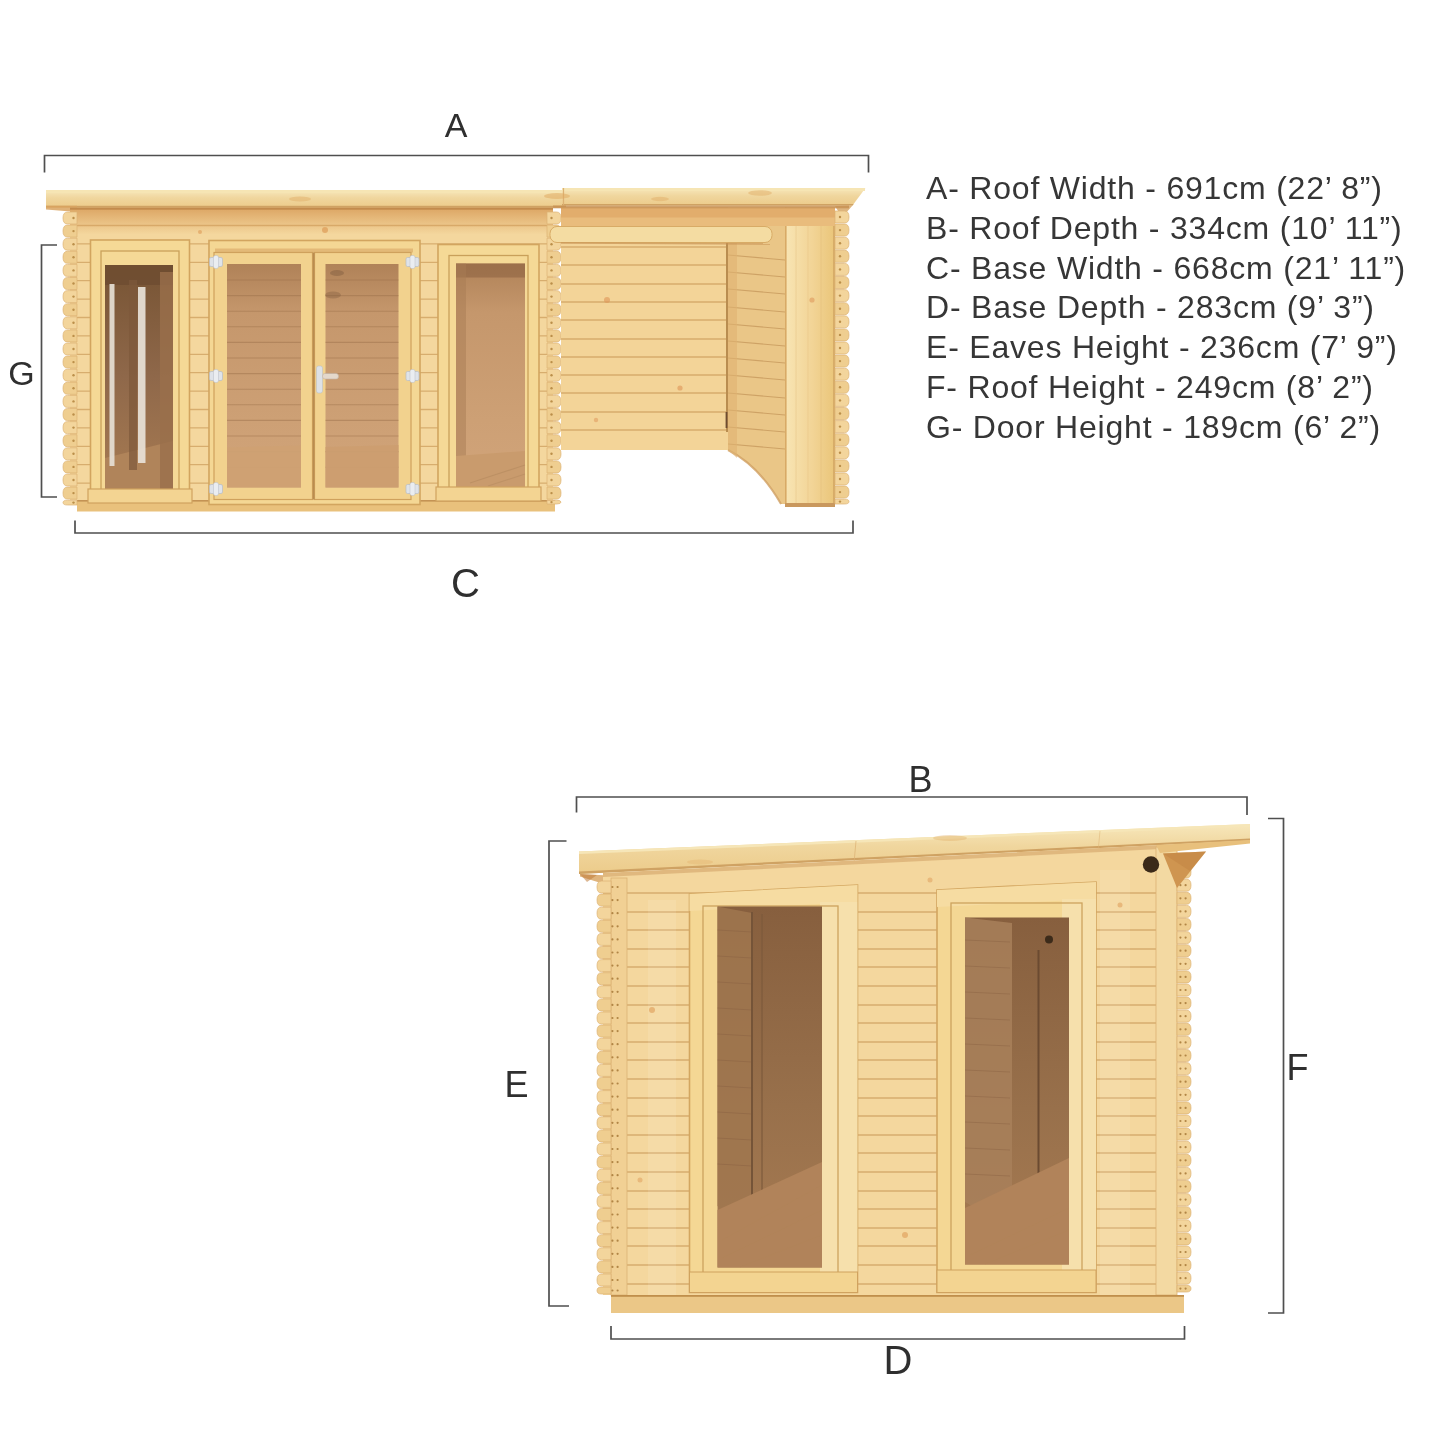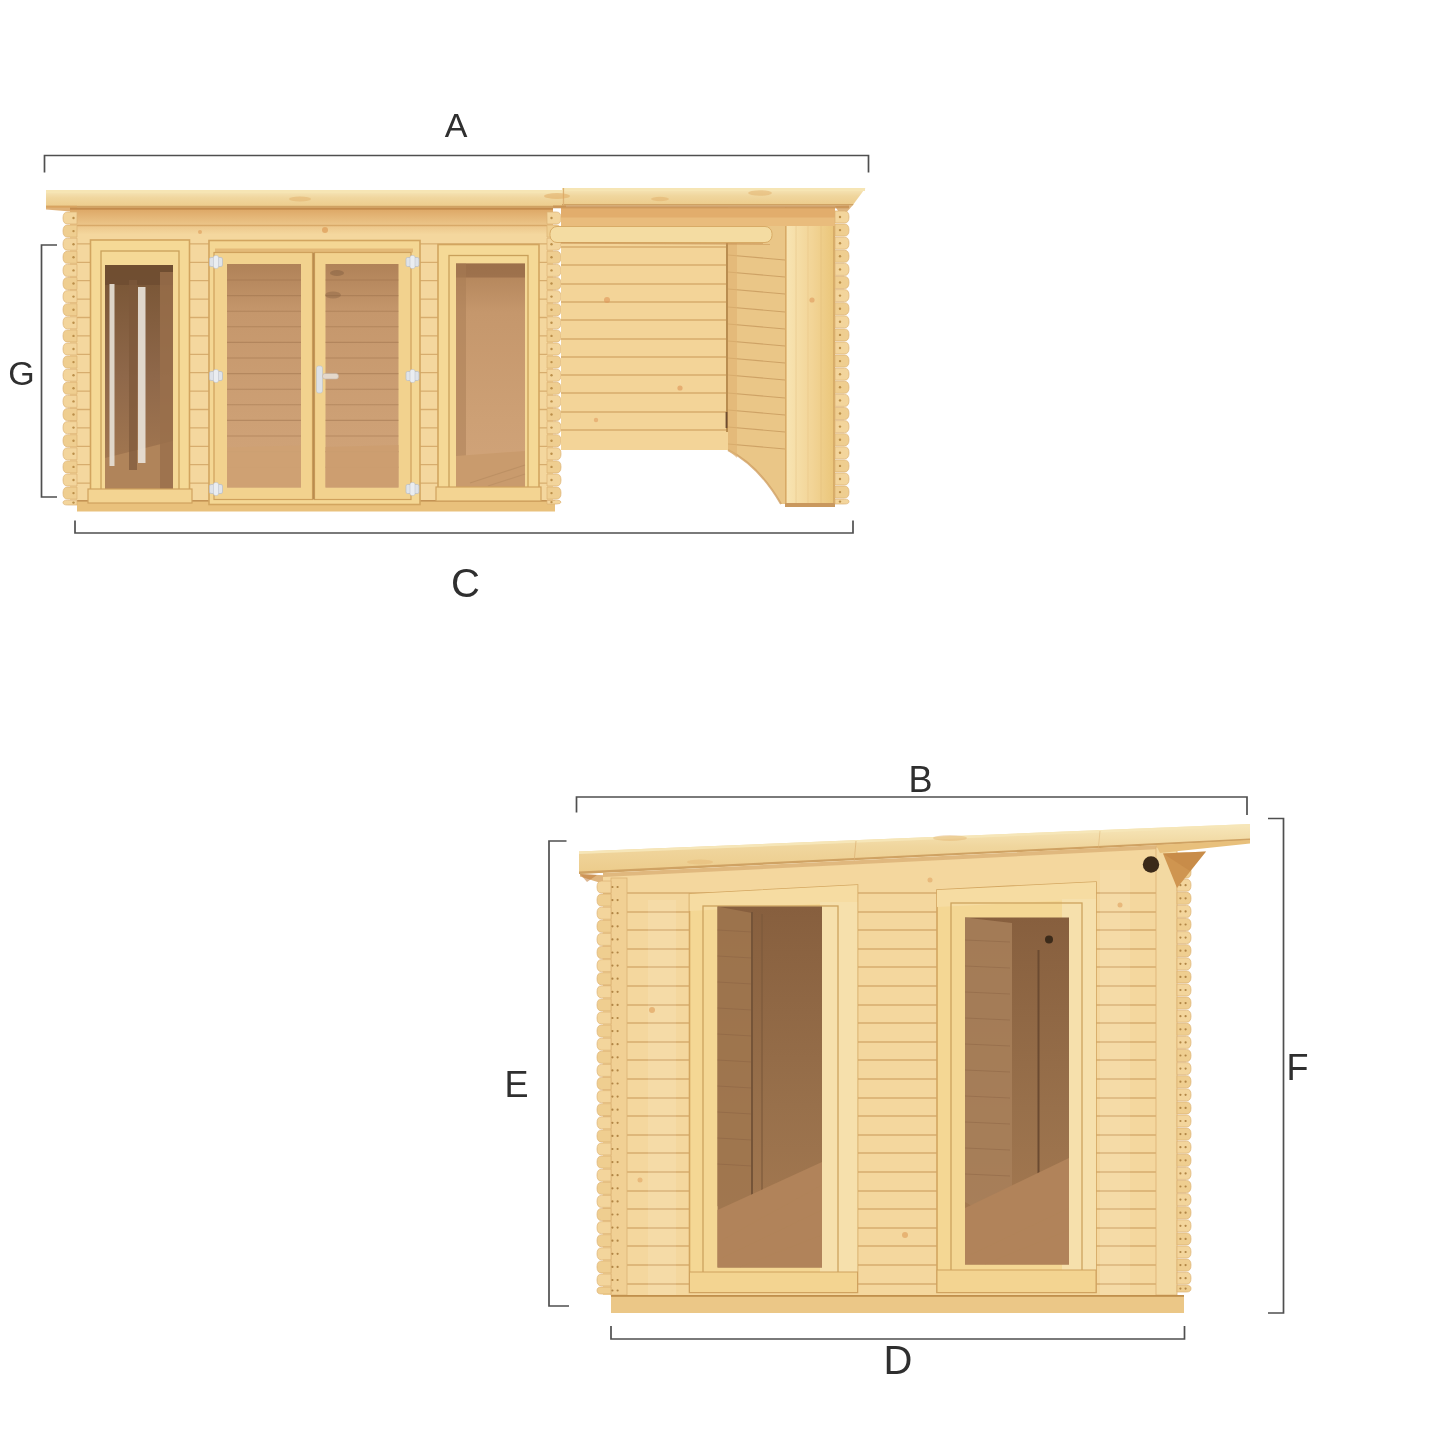--- a/index.html
+++ b/index.html
@@ -731,12 +731,13 @@
 
 <path d="M1268,818.5 H1283.5 V1313 H1268" fill="none" stroke="#4f4f4f" stroke-width="1.7"></path>
 
 <text x="1297.5" y="1080" font-size="36" fill="#2f2f2f" text-anchor="middle">F</text>
 
 <path d="M611,1326 V1339 H1184.5 V1326" fill="none" stroke="#4f4f4f" stroke-width="1.7"></path>
 
 <text x="898" y="1373.5" font-size="40" fill="#2f2f2f" text-anchor="middle">D</text>
 </svg>
 
+<div id="legend">A- Roof Width - 691cm (22’ 8”)<br>B- Roof Depth - 334cm (10’ 11”)<br>C- Base Width - 668cm (21’ 11”)<br>D- Base Depth - 283cm (9’ 3”)<br>E- Eaves Height - 236cm (7’ 9”)<br>F- Roof Height - 249cm (8’ 2”)<br>G- Door Height - 189cm (6’ 2”)</div>
 </div>
 </body></html>

